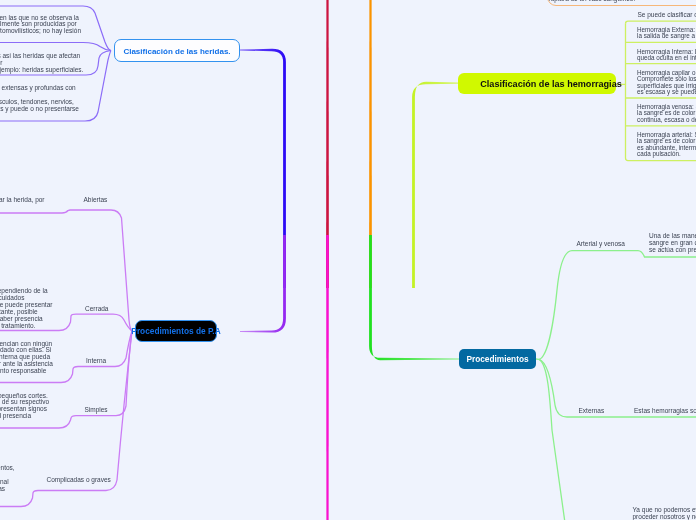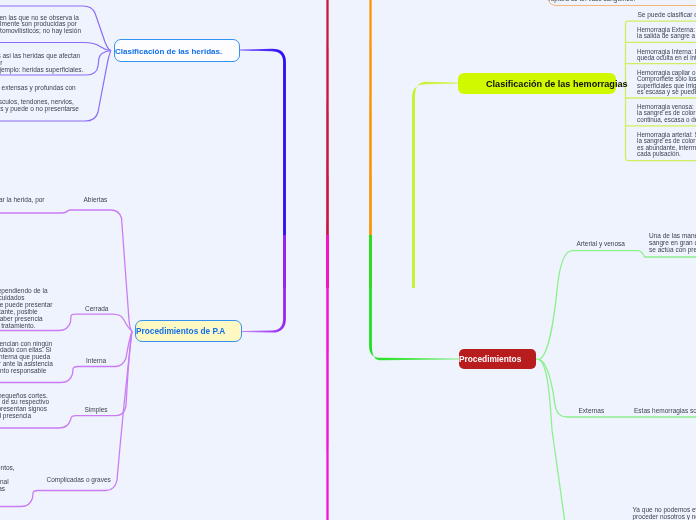--- a/index.html
+++ b/index.html
@@ -9,36 +9,36 @@
   svg.links{position:absolute;left:0;top:0;width:696px;height:520px;pointer-events:none;}
   .node{position:absolute;box-sizing:border-box;}
 
   
   .central{left:241px;top:231.7px;width:215px;height:57px;}
   .central .hexbg{position:absolute;inset:0;}
   .central .txt{position:absolute;left:20.7px;top:20px;color:#fff;font-weight:bold;
       font-size:8.8px;letter-spacing:0.95px;line-height:10.8px;}
 
   
-  .pill{border-radius:7px;display:flex;align-items:center;
+  .pill{border-radius:7px;display:flex;align-items:center;justify-content:center;
         white-space:nowrap;}
 
   .n-clasher{left:114px;top:39px;width:126px;height:23px;background:#fdfdff;
       border:1.7px solid #3392ef;}
   .n-clasher .t{color:#1270e8;font-weight:bold;font-size:8px;position:relative;top:0.5px;}
 
-  .n-proc-pa{left:135px;top:320px;width:107px;height:22px;background:#fef9c3;
+  .n-proc-pa{left:135px;top:320px;width:82px;height:22px;background:#000000;
       border:1.7px solid #3392ef;}
   .n-proc-pa .t{color:#1270e8;font-weight:bold;font-size:8.3px;}
 
   .n-clashem{left:458px;top:73px;width:158px;height:21px;background:#d0f900;
       border-radius:6px;}
   .n-clashem .t{color:#101010;font-weight:bold;font-size:9.1px;margin-left:28px;}
 
-  .n-procs{left:459px;top:349px;width:77px;height:20px;background:#b91c1c;
+  .n-procs{left:459px;top:349px;width:77px;height:20px;background:#0369a1;
       border-radius:5px;}
   .n-procs .t{color:#fdfdff;font-weight:bold;font-size:8.3px;}
 
   
   .leaf{position:absolute;box-sizing:border-box;font-size:6.5px;line-height:6.9px;
         color:#3b4252;white-space:nowrap;}
 
   .leaf.hem{font-size:6.3px;line-height:6.4px;}
 
   

